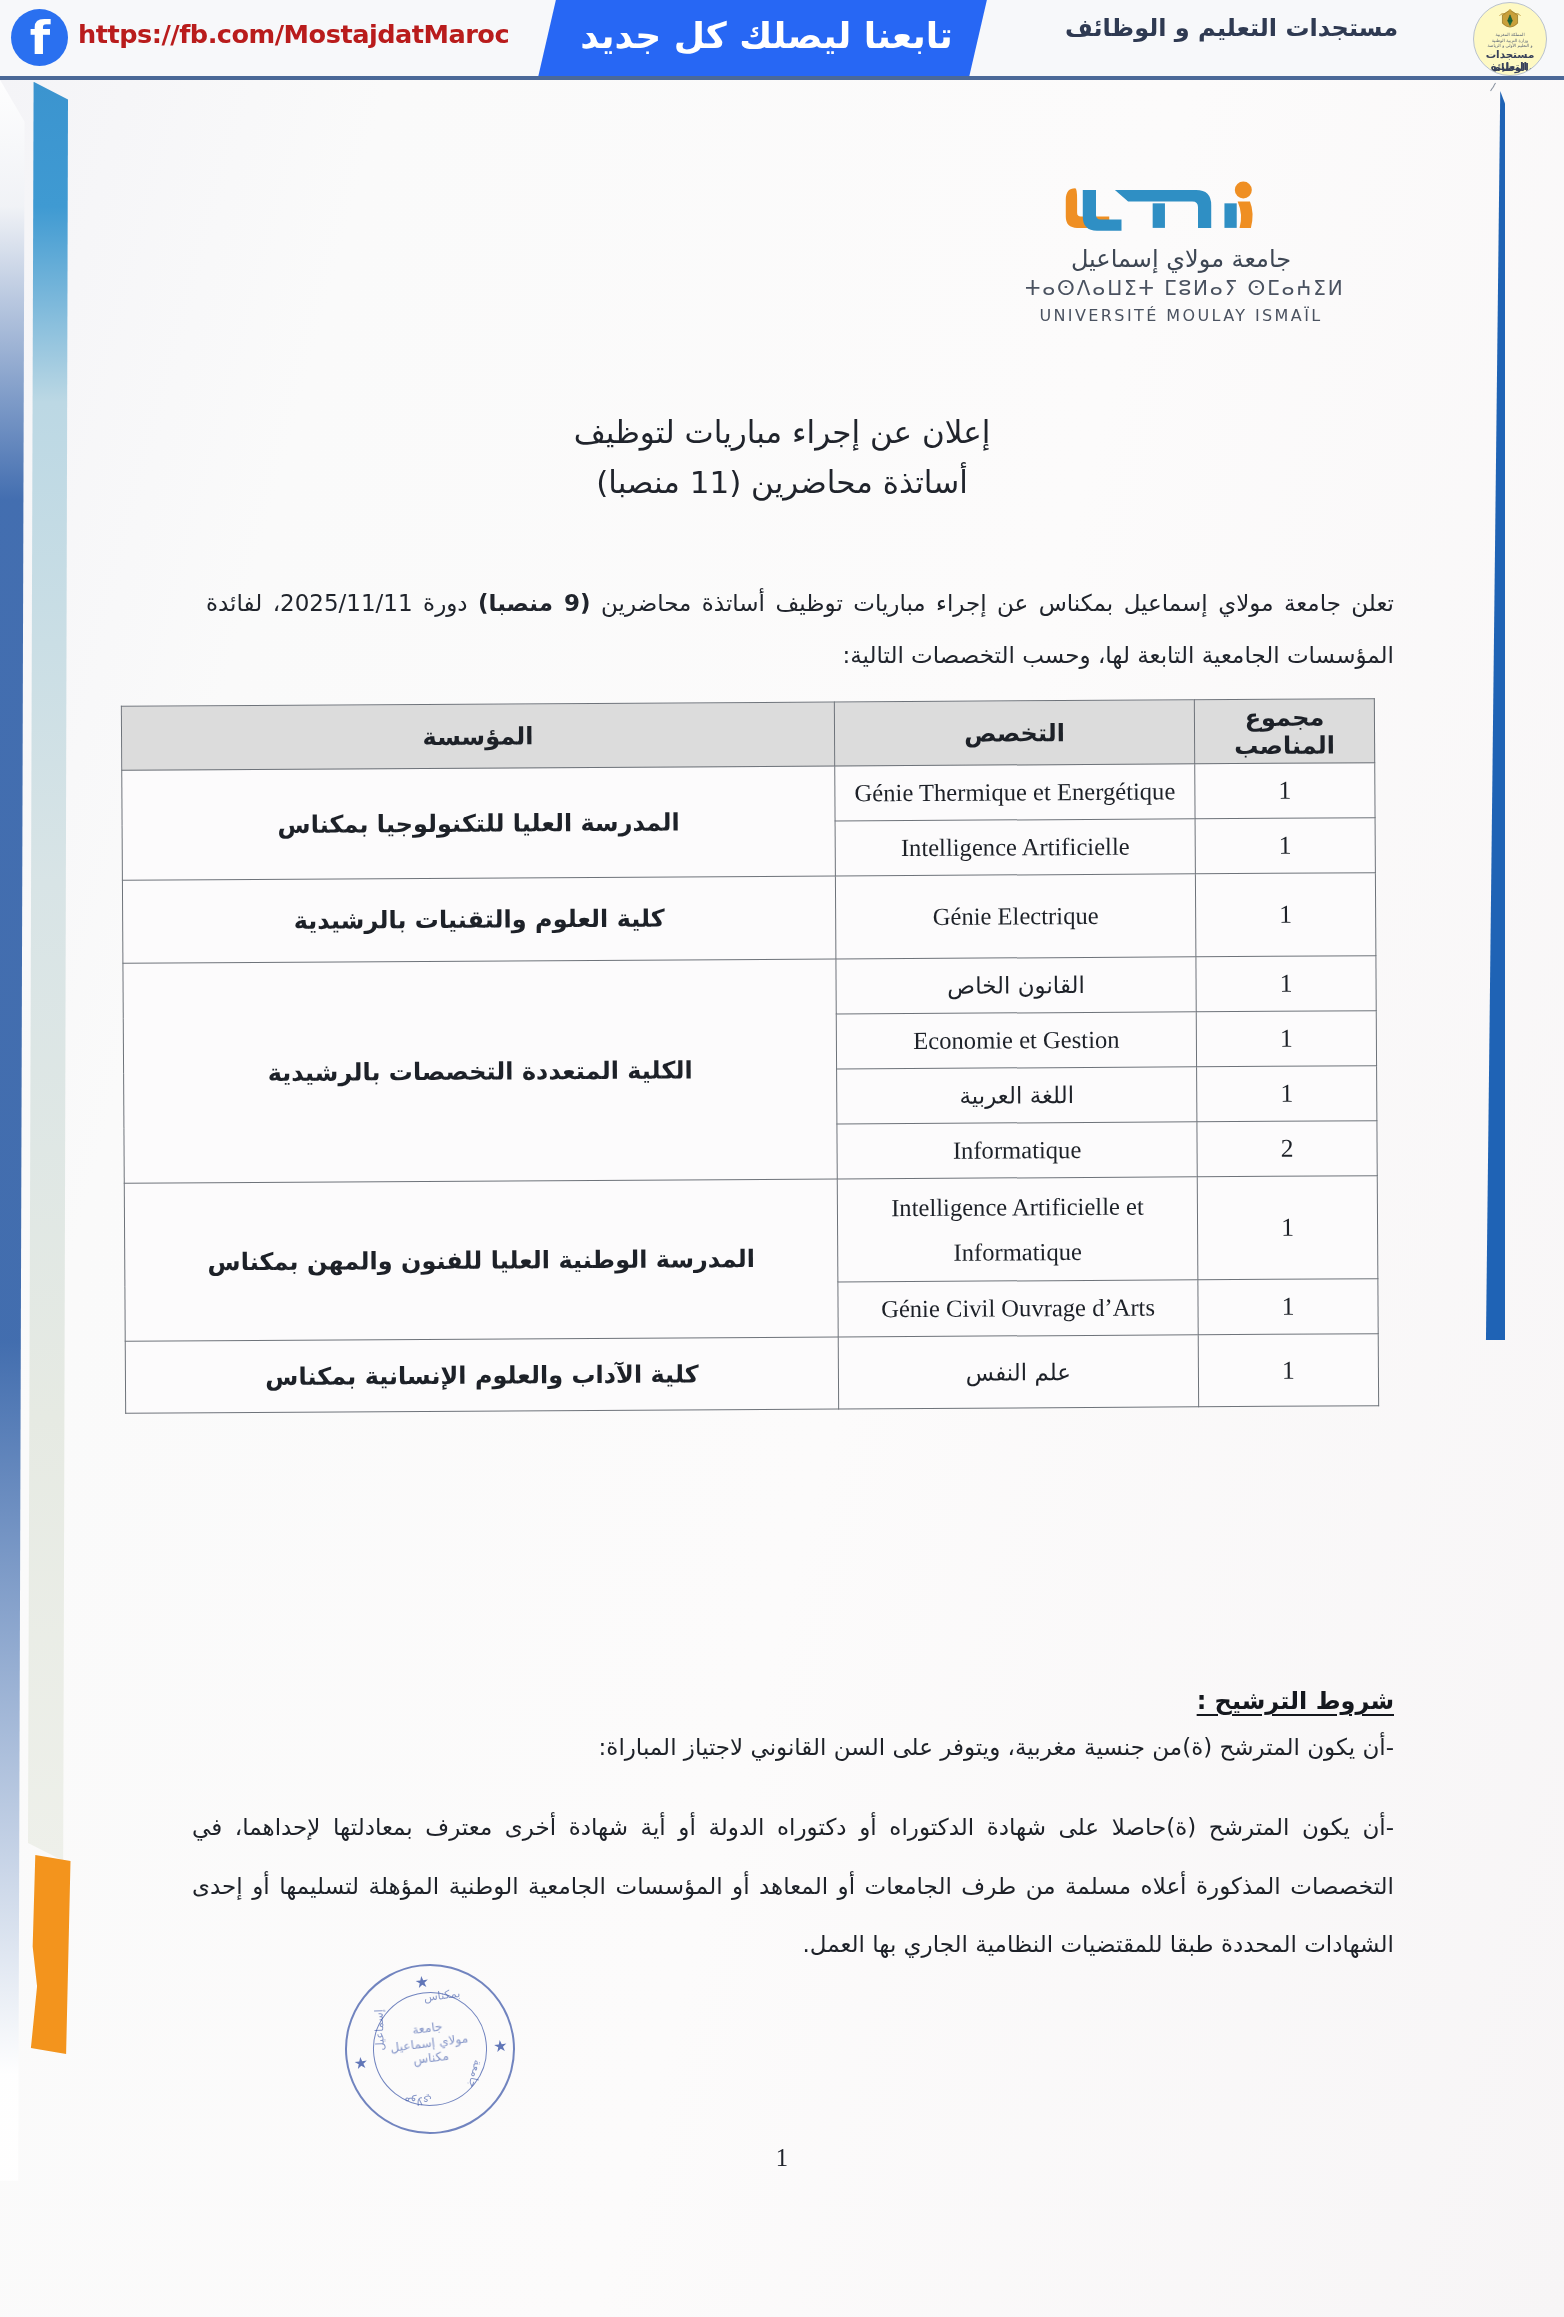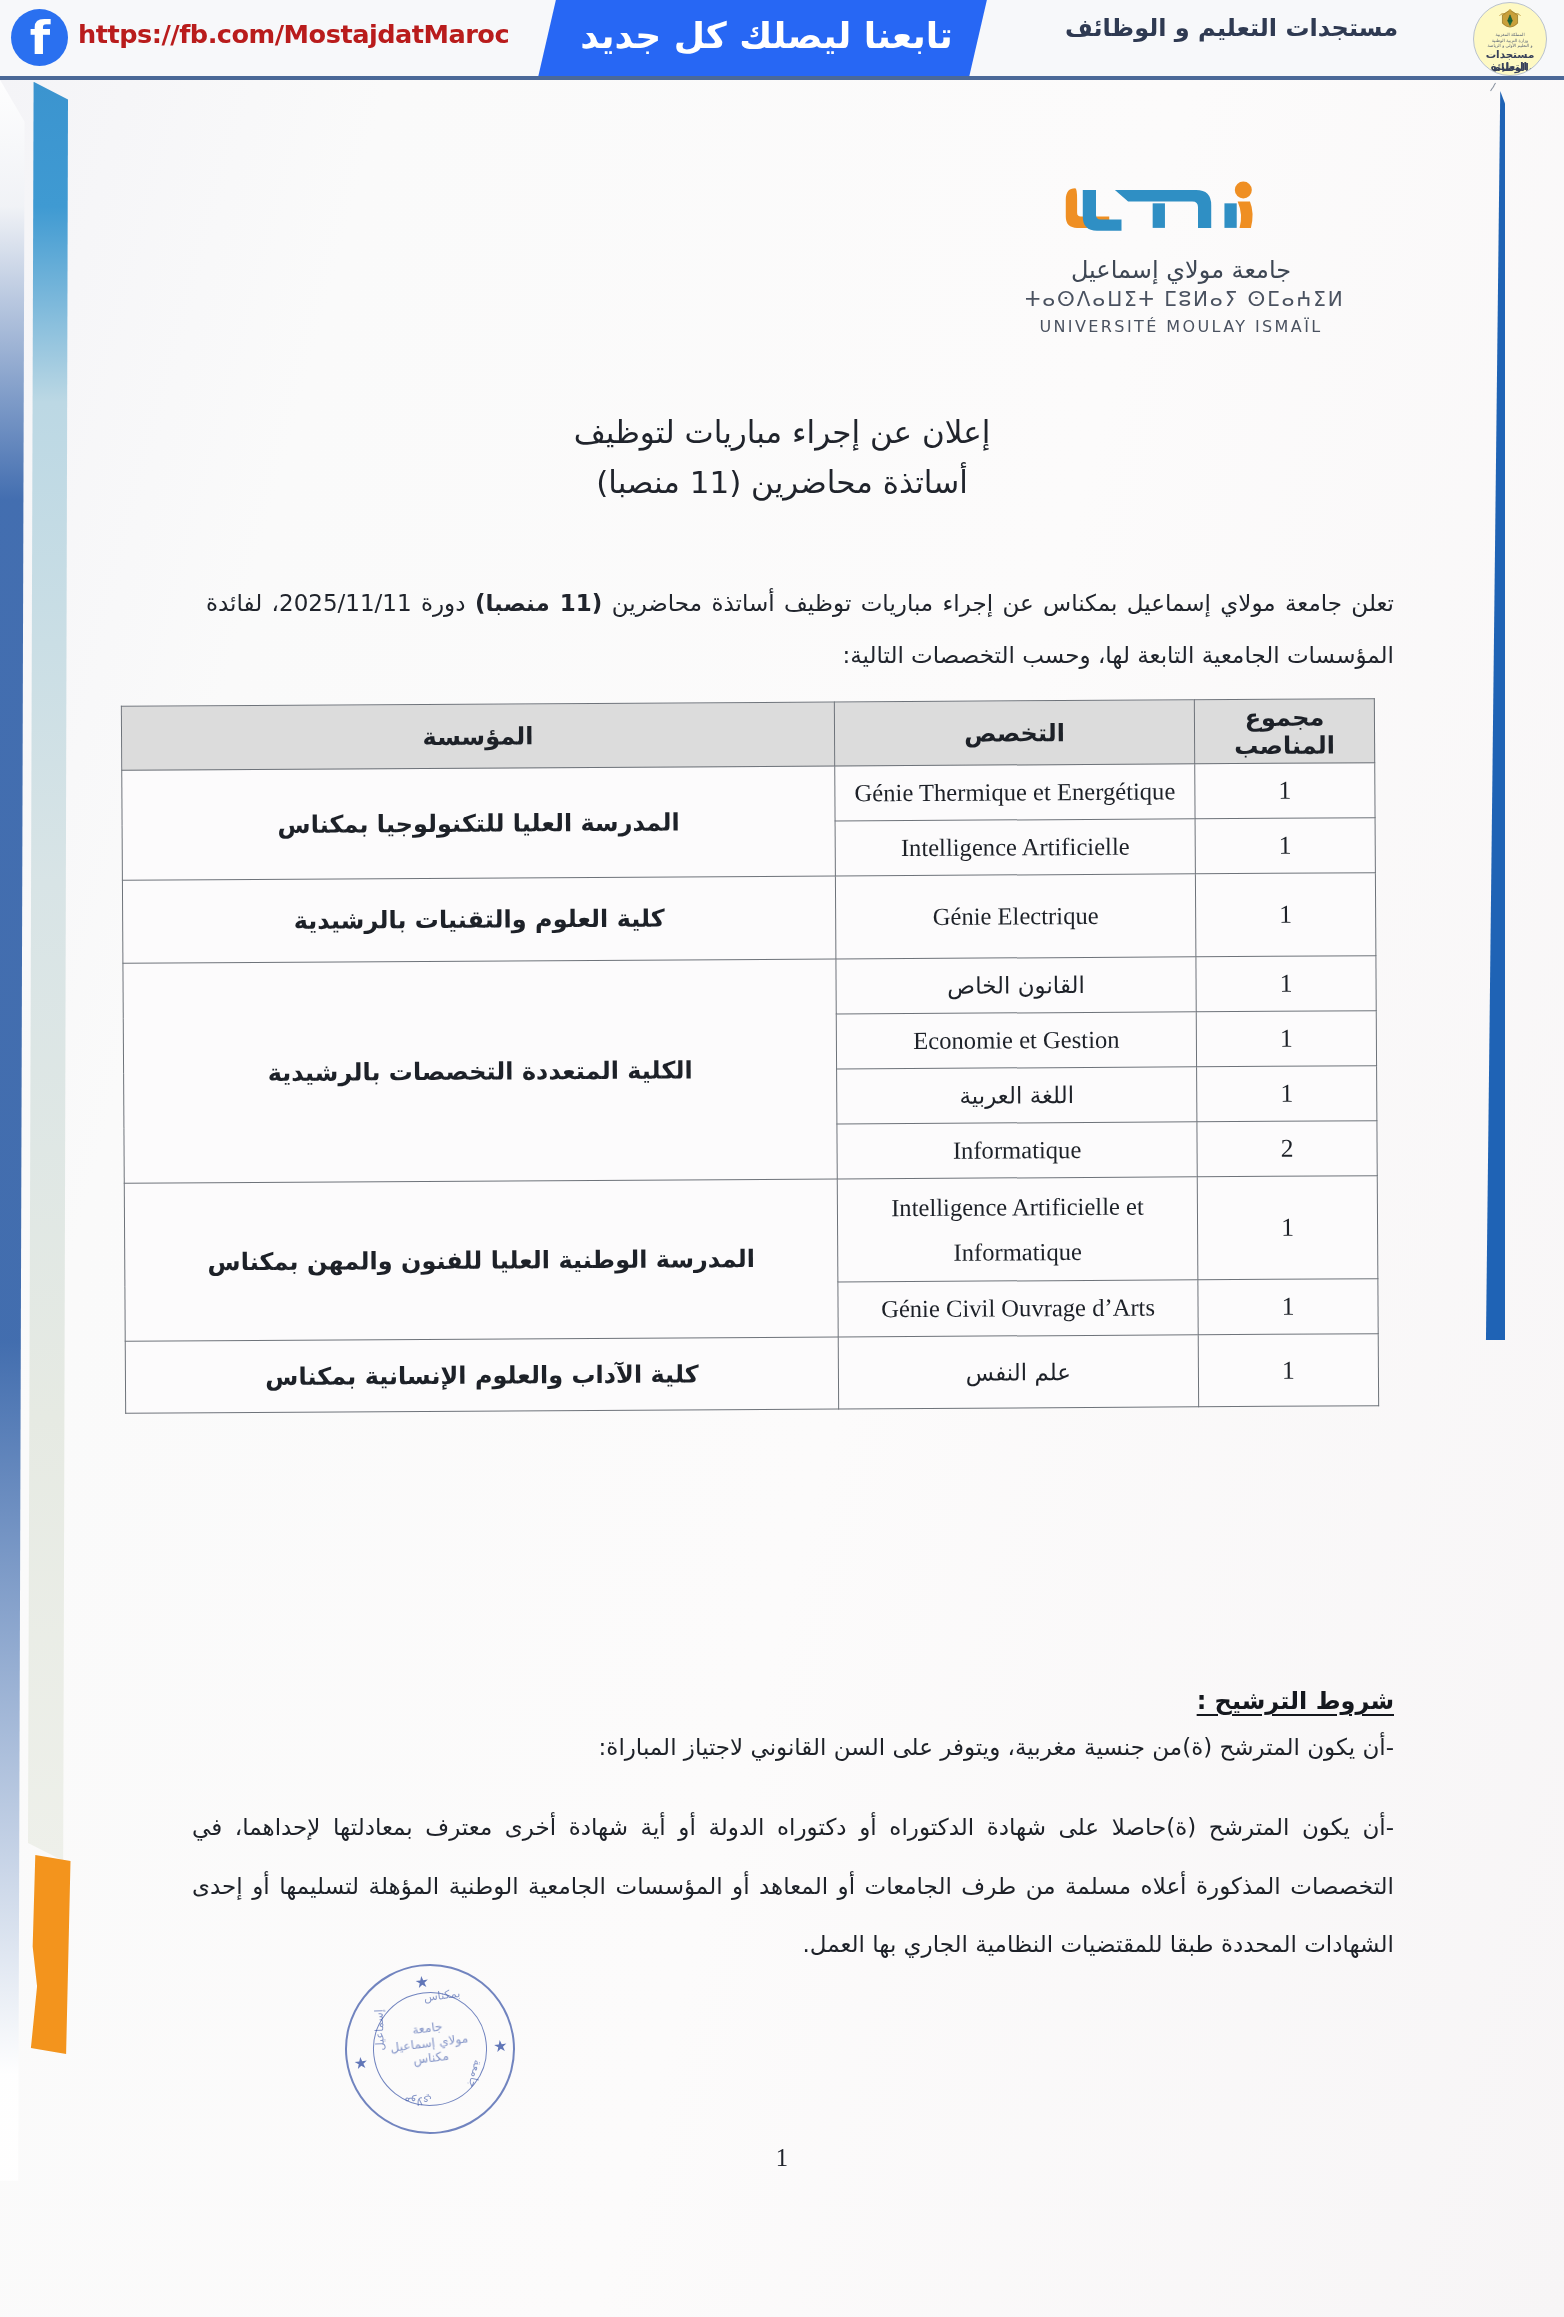--- a/index.html
+++ b/index.html
@@ -193,21 +193,21 @@
 
   
   .umi {
     position: absolute;
     top: 99px; right: 227px;
     width: 312px;
     text-align: center;
   }
   .umi-mark { position: relative; height: 68px; }
   .umi-ar {
-    margin-top: 13px;
+    margin-top: 2px;
     font-family: "DejaVu Sans", sans-serif;
     font-size: 24px;
     color: #3e4754;
     letter-spacing: 0.9px;
     direction: rtl;
     white-space: nowrap;
   }
   .umi-tif {
     margin-top: 2.8px;
     font-family: "DejaVu Sans", sans-serif;
@@ -474,21 +474,21 @@
       <div class="umi-tif">ⵜⴰⵙⴷⴰⵡⵉⵜ ⵎⵓⵍⴰⵢ ⵙⵎⴰⵄⵉⵍ</div>
       <div class="umi-fr">UNIVERSITÉ MOULAY ISMAÏL</div>
     </div>
 
     <div class="doc-title">
       <div class="t-line">إعلان عن إجراء مباريات لتوظيف</div>
       <div class="t-line">أساتذة محاضرين (11 منصبا)</div>
     </div>
 
     <div class="intro">
-      <span>تعلن جامعة مولاي إسماعيل بمكناس عن إجراء مباريات توظيف أساتذة محاضرين </span><b>(11 منصبا)</b><span> دورة 2025/11/11، لفائدة المؤسسات الجامعية التابعة لها، وحسب التخصصات التالية:</span>
+      <span>تعلن جامعة مولاي إسماعيل بمكناس عن إجراء مباريات توظيف أساتذة محاضرين </span><b>(9 منصبا)</b><span> دورة 2025/11/11، لفائدة المؤسسات الجامعية التابعة لها، وحسب التخصصات التالية:</span>
     </div>
 
     <div class="tbl-wrap">
       <table class="jobs">
         <colgroup>
           <col class="c-count">
             <col class="c-spec">
             <col class="c-inst">
         </colgroup>
         <thead>

